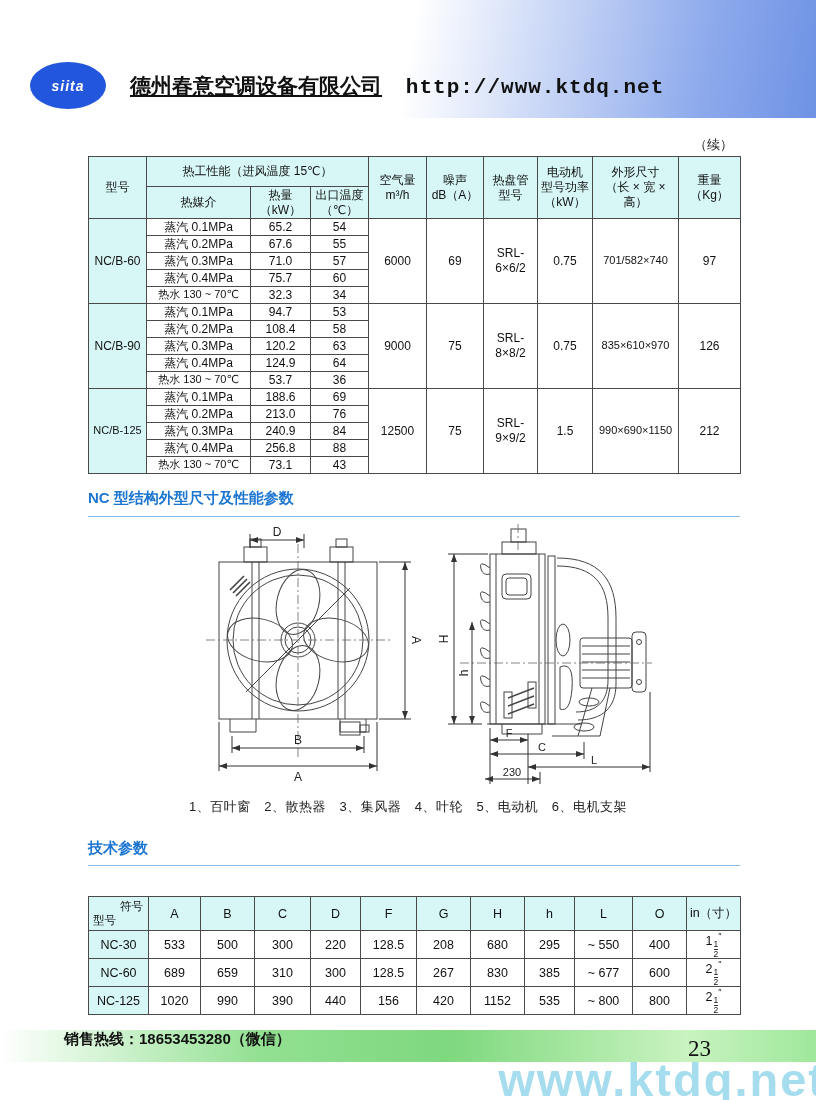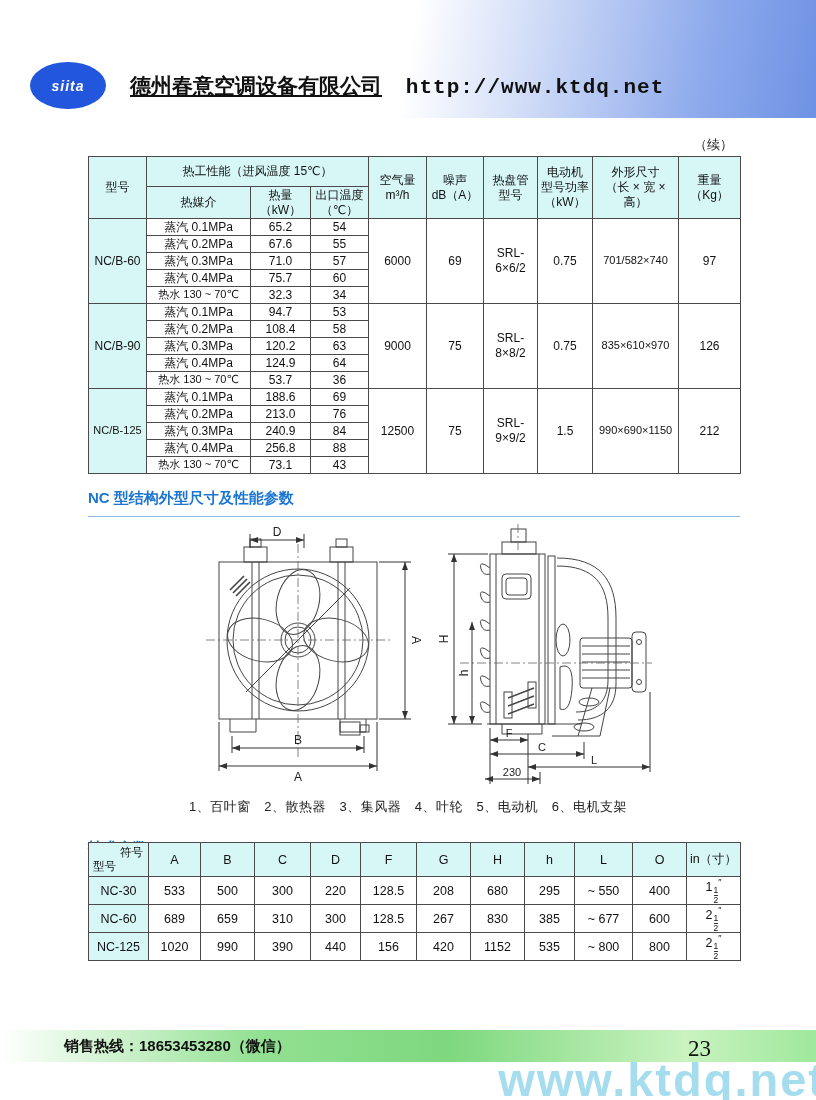--- a/index.html
+++ b/index.html
@@ -34,38 +34,38 @@
   .spec-table tr.hrow1 th { height:30px; }
   .spec-table tr.hrow2 th { height:32px; }
 
   .sec-title { position:absolute; left:88px; color:#1b75d1; font-weight:bold; font-size:15px; }
   .sec-rule { position:absolute; left:88px; width:652px; height:0; border-top:1px solid #8cbae6; }
 
   .diagram-area { position:absolute; left:0; top:520px; width:816px; height:278px; }
   svg text { font-family:"Liberation Sans","DejaVu Sans",sans-serif; fill:#222; }
   .caption { position:absolute; left:0; top:798px; width:816px; text-align:center; font-size:13px; color:#222; letter-spacing:.5px; }
 
-  .tech-table { position:absolute; left:88px; top:842px; width:652px; font-size:12.5px; color:#111; }
+  .tech-table { position:absolute; left:88px; top:896px; width:652px; font-size:12.5px; color:#111; }
   .tech-table td, .tech-table th { border:1px solid #4a4a4a; text-align:center; vertical-align:middle; font-weight:normal; }
   .tech-table th { background:#d7f6f6; height:34px; }
   .tech-table td { height:27px; }
   .tech-table .model-cell { background:#d7f6f6; }
   .corner-cell { position:relative; background:#d7f6f6 linear-gradient(to bottom right,
       rgba(0,0,0,0) calc(50% - .6px), #4a4a4a calc(50% - .6px), #4a4a4a calc(50% + .6px), rgba(0,0,0,0) calc(50% + .6px));
     font-size:11.5px; }
   .corner-top { position:absolute; top:2px; right:5px; }
   .corner-bottom { position:absolute; bottom:2px; left:4px; }
   .frac { display:inline-flex; flex-direction:column; font-size:8.5px; line-height:1; vertical-align:-2px; margin-left:1px; }
   .frac .den { border-top:1px solid #333; }
   .inch-unit { font-size:9px; vertical-align:6px; }
 
   
   .green-bar { position:absolute; left:0; top:1030px; width:816px; height:32px; z-index:3;
     background:linear-gradient(to right,#ffffff 0%,#eafaea 6%,#92e092 32%,#7ed87e 55%,#c9f3c0 84%,#9fe89c 100%);
-    display:flex; align-items:center; }
+    display:flex; }
   .hotline { margin-left:64px; font-size:15px; font-weight:bold; color:#111; }
   .page-num { position:absolute; left:688px; top:6px; font-size:23px; font-family:"Liberation Serif","DejaVu Serif",serif; color:#111; }
   .watermark { position:absolute; right:-10px; top:1052px; z-index:2; font-size:47px; font-weight:bold;
     color:#a5dcee; letter-spacing:2px; white-space:nowrap; }
 </style>
 </head>
 <body>
 
 <div class="page">
   <div class="top-grad"></div>

